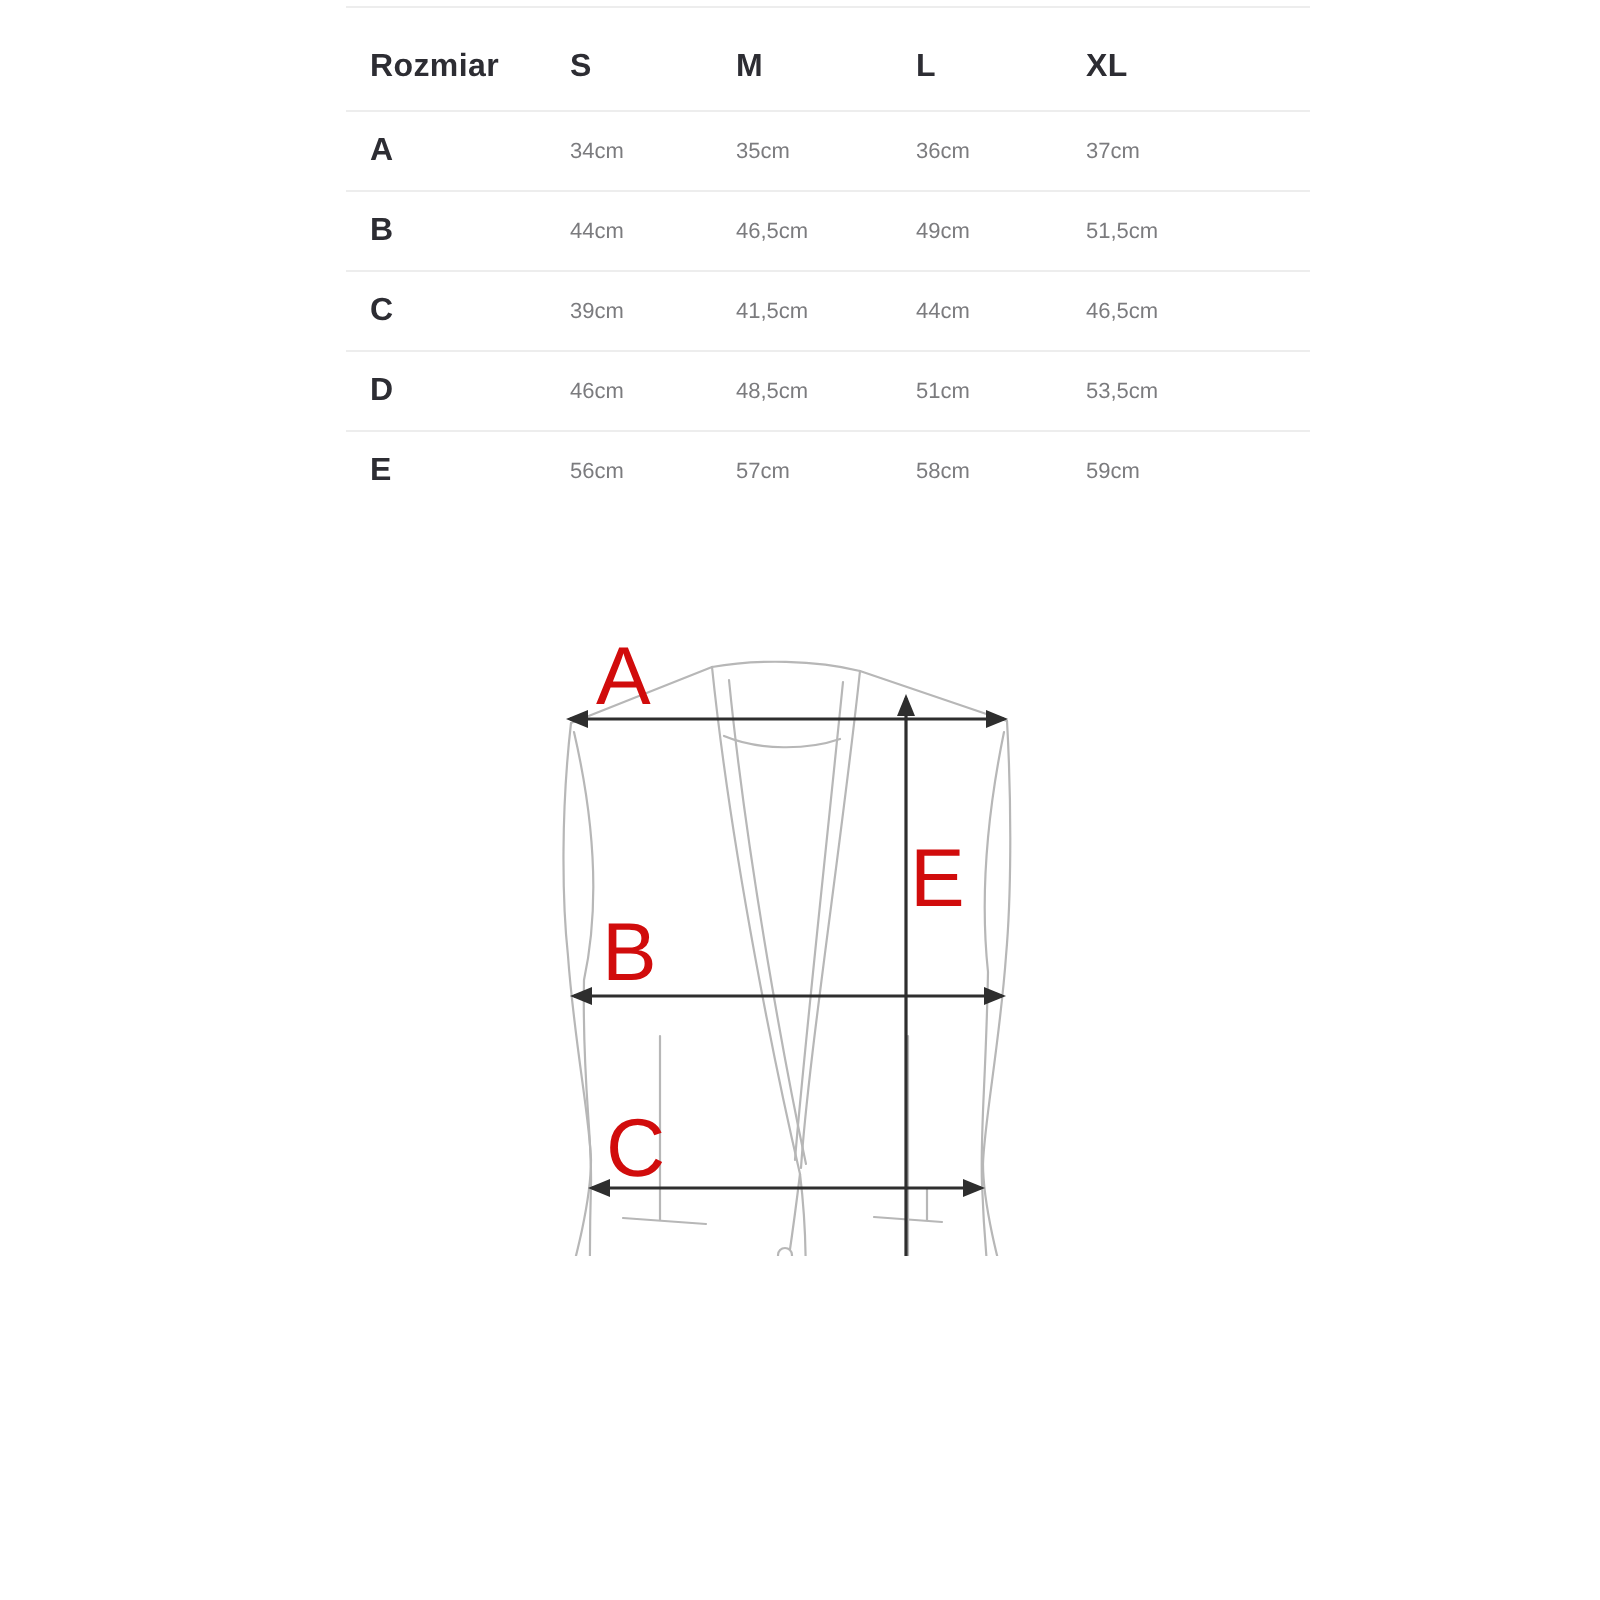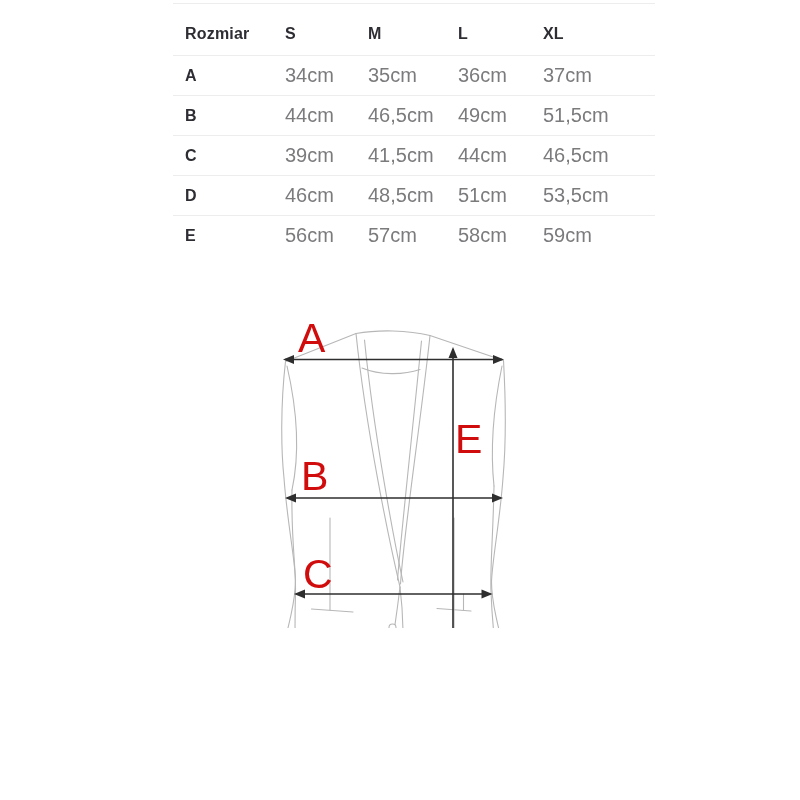--- a/index.html
+++ b/index.html
@@ -11,21 +11,21 @@
   .size-table { position:absolute; left:173px; top:3px; width:482px; }
   .tr {
     display:grid; grid-template-columns:100px 83px 90px 85px 1fr;
     align-items:center; border-top:1px solid #ededed;
     padding-left:12px; box-sizing:border-box;
   }
   .tr.header { height:52px; padding-top:8px; }
   .tr.data   { height:40px; }
   .th { font-size:16px; font-weight:bold; color:#2d2d33; letter-spacing:0.2px; }
   .row-label { font-size:16px; font-weight:bold; color:#2d2d33; }
-  .cell-value { font-size:20px; color:#7b7b7e; }
+  .cell-value { font-size:11px; color:#7b7b7e; }
   
   .diagram { position:absolute; left:240px; top:315px; width:320px; height:450px; }
   .outline { fill:none; stroke:#b7b7b7; stroke-width:1.1; stroke-linecap:round; stroke-linejoin:round; }
   .btn-dot { fill:#ffffff; stroke:#b7b7b7; stroke-width:1.1; }
   .arrow-line { stroke:#2e2e2e; stroke-width:1.6; }
   .arrow-head { fill:#2e2e2e; stroke:none; }
   .measure-label { font-family:"Liberation Sans", sans-serif; font-size:41px; font-weight:400; fill:#d10c0c; }
   .faint-line { position:absolute; left:272px; top:786px; width:276px; height:2px; background:#f0f0f0; }
 </style>
 </head>

